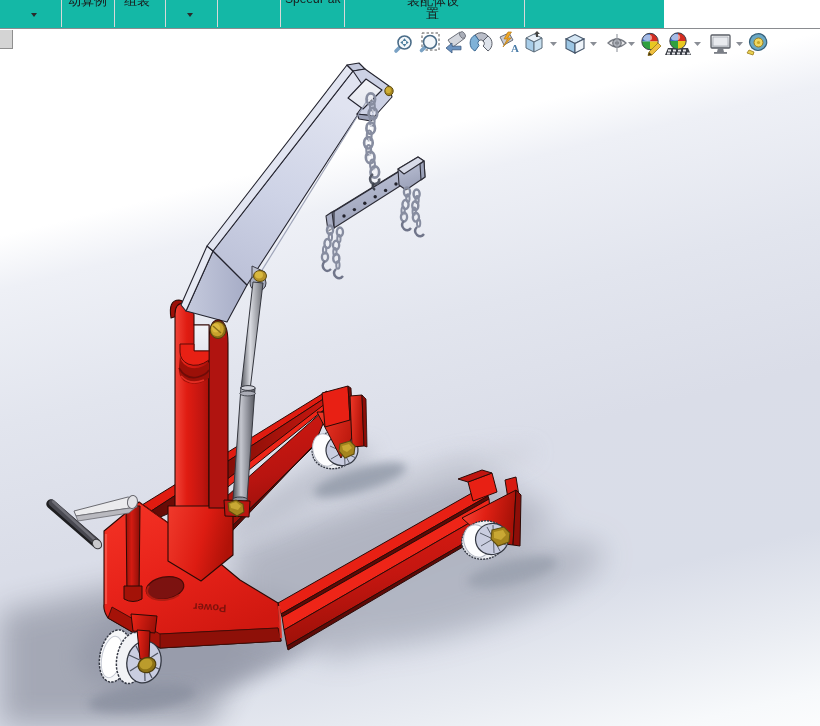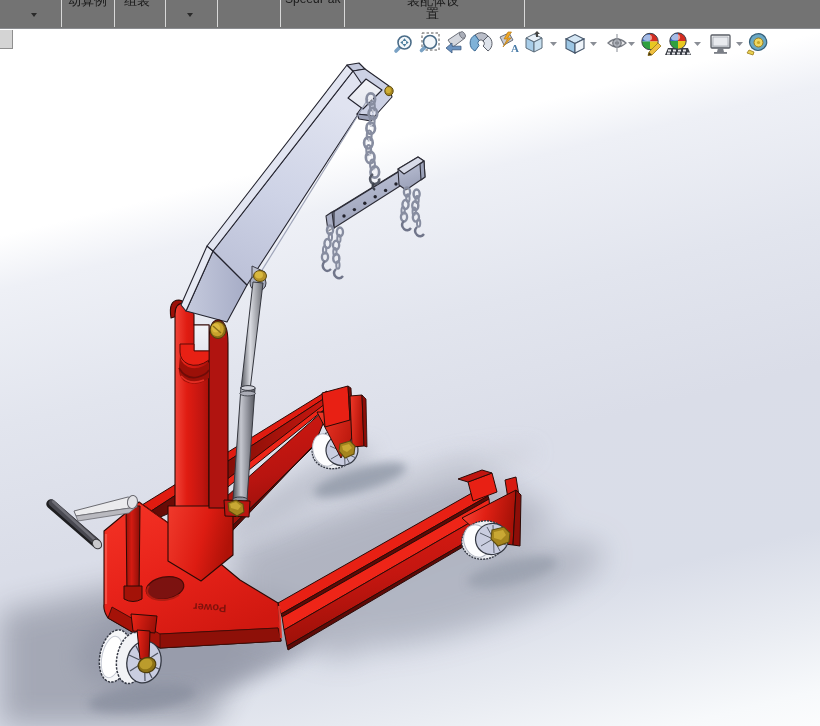--- a/index.html
+++ b/index.html
@@ -1,17 +1,17 @@
 <!DOCTYPE html>
 <html><head>
 <meta charset="utf-8">
 <style>
 * { margin:0; padding:0; box-sizing:border-box; }
 html,body { width:820px; height:726px; overflow:hidden; font-family:"Liberation Sans",sans-serif; background:#fff; }
-#topbar { position:absolute; left:0; top:0; width:820px; height:29px; background:#737373; overflow:hidden; }
+#topbar { position:absolute; left:0; top:0; width:664px; height:29px; background:#14b8a6; overflow:hidden; }
 #topline { position:absolute; left:0; top:28px; width:820px; height:1.3px; background:#8a8c90; }
 .sep { position:absolute; top:0; width:1px; height:27px; background:#d8d8d8; }
 .tb { position:absolute; color:#1a1a1a; font-size:13px; white-space:pre; }
 .arr { position:absolute; width:0; height:0; border-left:3.8px solid transparent; border-right:3.8px solid transparent; border-top:4.2px solid #2a2a2a; }
 #tab { position:absolute; left:0; top:30px; width:13px; height:19px; background:#d4d4d4; border-right:1.2px solid #8f8f8f; border-bottom:1.2px solid #8f8f8f; }
 #viewport { position:absolute; left:0; top:29px; width:820px; height:697px;
   background:linear-gradient(166deg,#ffffff 0%,#ffffff 23%,#eef0f6 29%,#e2e5ee 44%,#dadde8 60%,#d9dde8 78%,#e9ecf2 88%,#f7f9fb 96%,#fbfcfd 100%); }
 svg { position:absolute; left:0; top:0; }
 </style>
 </head>

